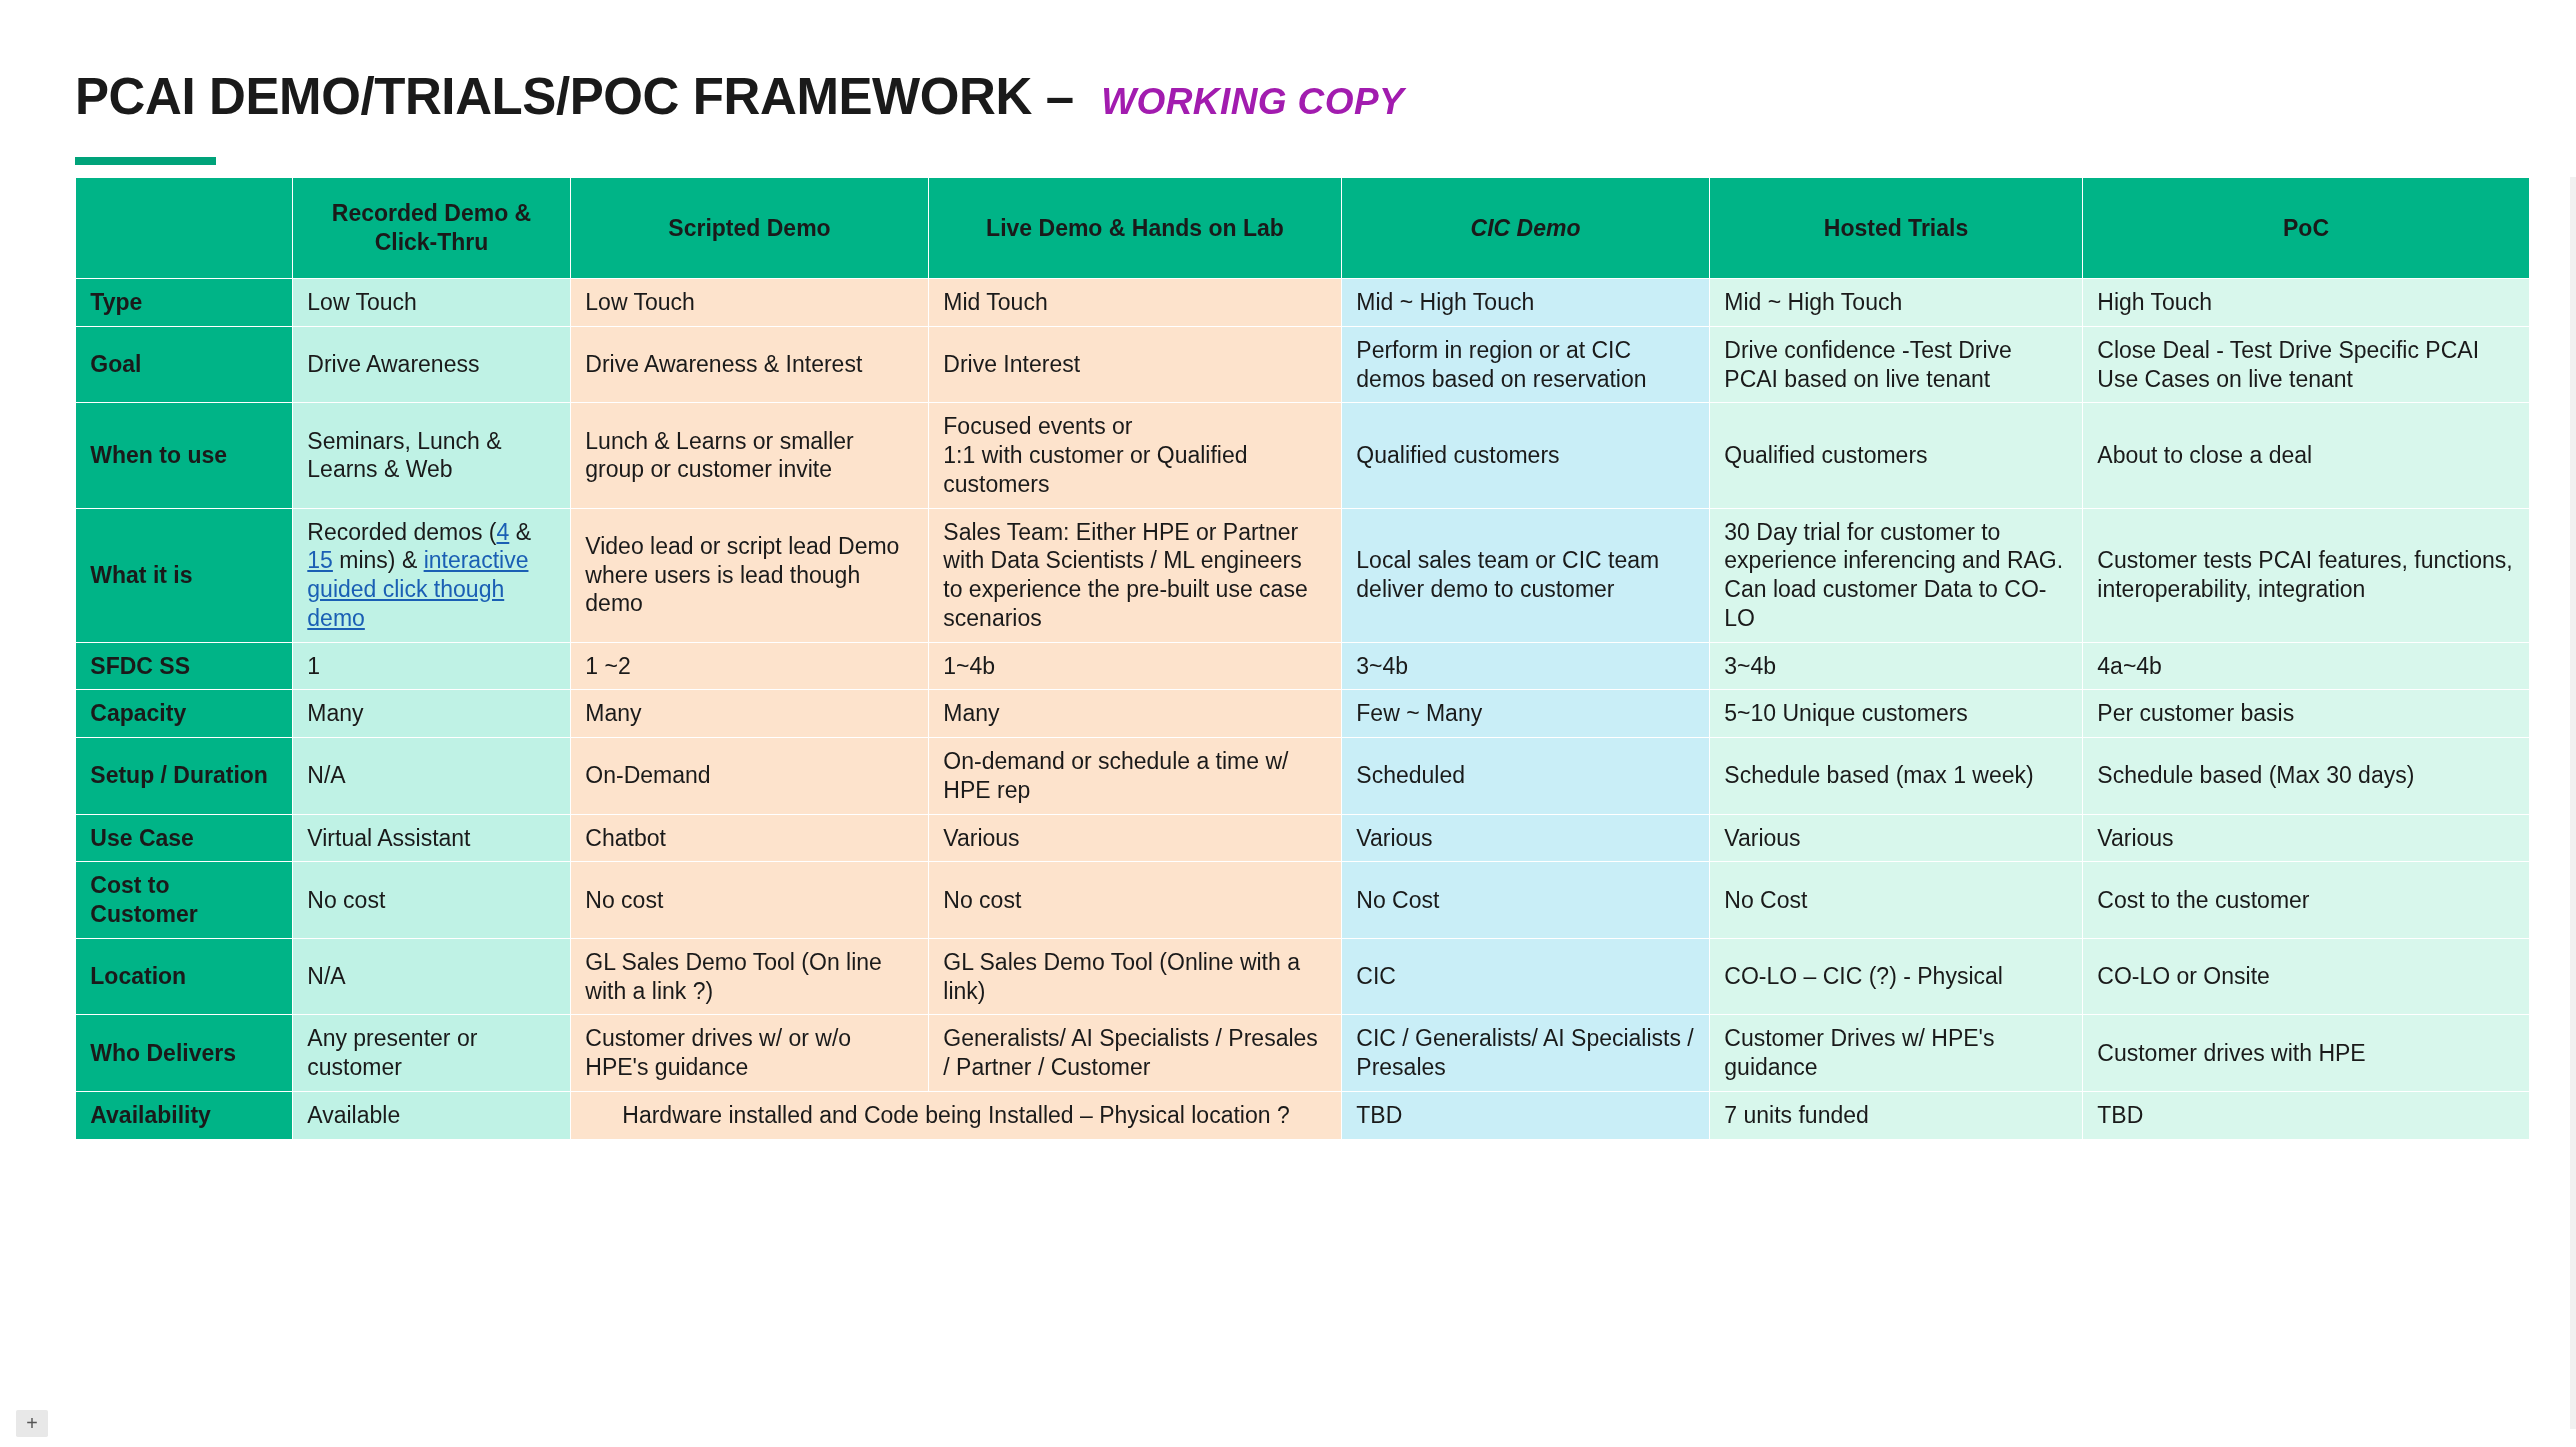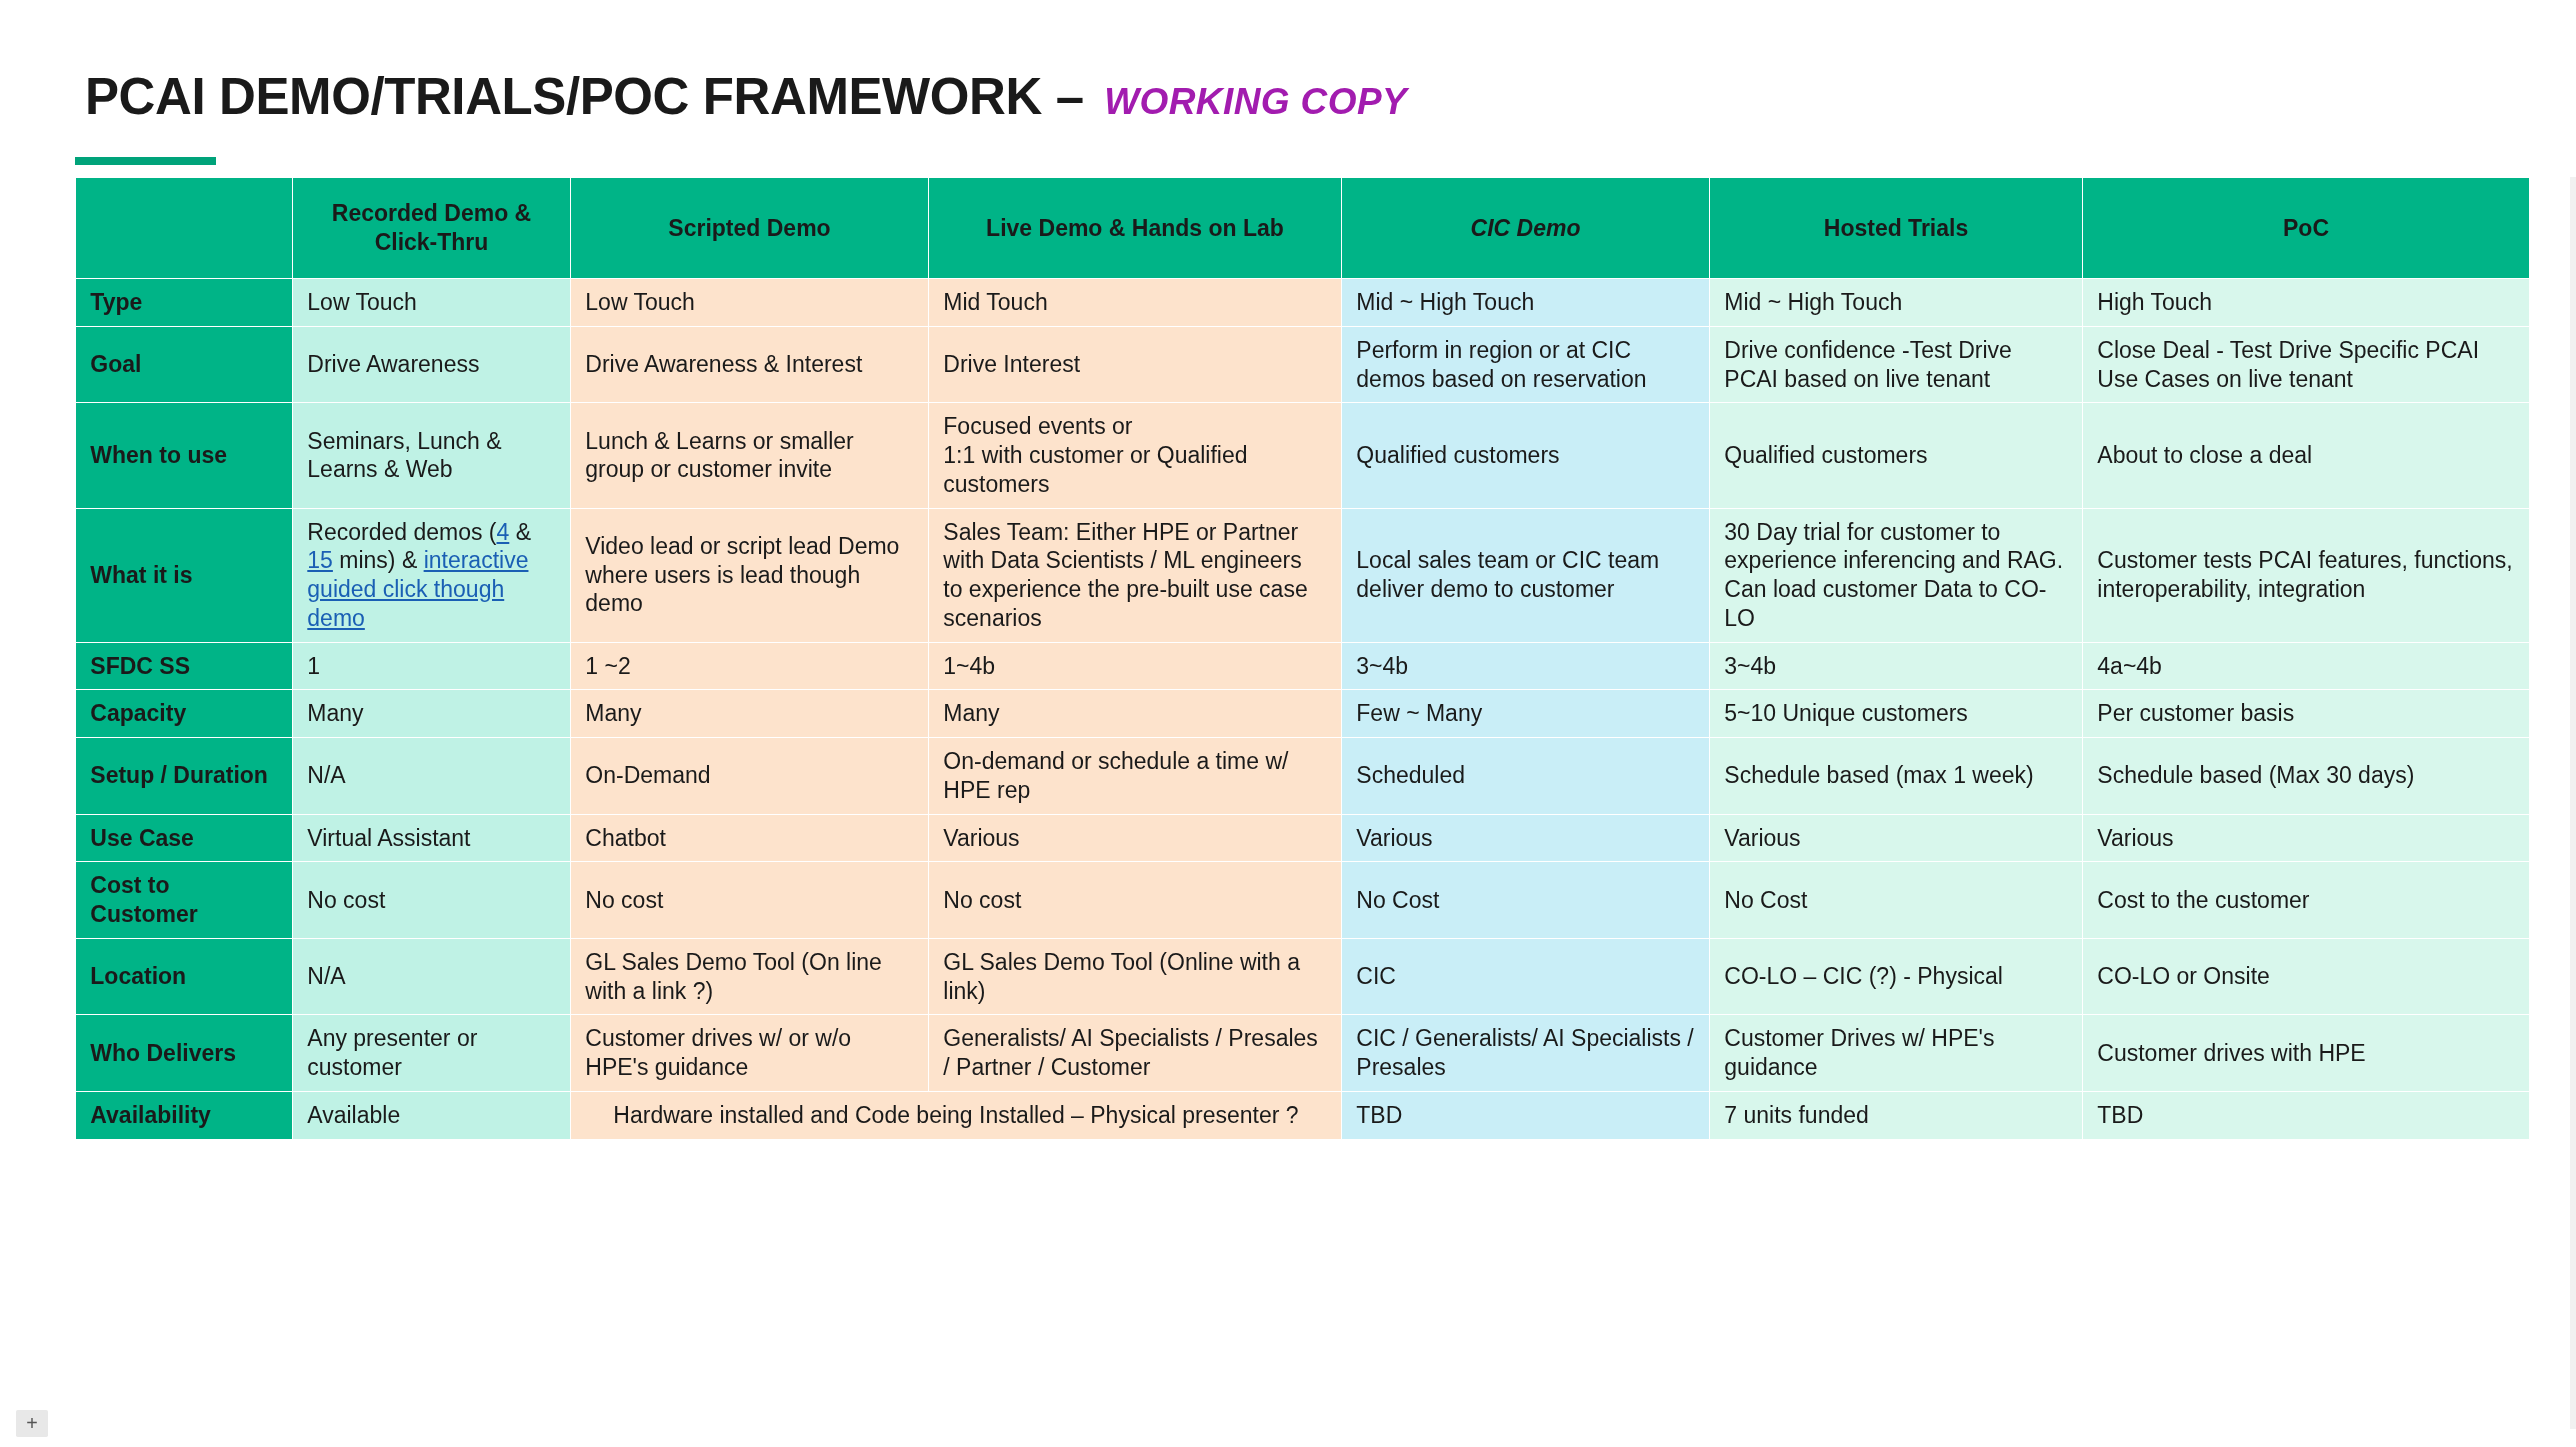--- a/index.html
+++ b/index.html
@@ -21,23 +21,22 @@
     height: 1448px;
     background: #ffffff;
   }
   
   .title-wrap {
     position: absolute;
     left: 75px;
     top: 67px;
     display: flex;
     align-items: baseline;
-    gap: 8px;
+    gap: 15px;
     white-space: nowrap;
-    margin-left: 10px;
   }
   .title-main {
     font-size: 51px;
     font-weight: bold;
     color: #1a1a1a;
     letter-spacing: -0.4px;
   }
   .title-sub {
     font-size: 37px;
     font-weight: bold;
@@ -281,21 +280,21 @@
         <td class="peach">Generalists/ AI Specialists / Presales / Partner / Customer</td>
         <td class="sky">CIC / Generalists/ AI Specialists / Presales</td>
         <td class="mint">Customer Drives w/ HPE's guidance</td>
         <td class="mint">Customer drives with HPE</td>
       </tr>
 
 
       <tr>
         <td class="rowhead">Availability</td>
         <td class="teal">Available</td>
-        <td class="peach merged-center" colspan="2">Hardware installed and Code being Installed – Physical presenter ?</td>
+        <td class="peach merged-center" colspan="2">Hardware installed and Code being Installed – Physical location ?</td>
         <td class="sky">TBD</td>
         <td class="mint">7 units funded</td>
         <td class="mint">TBD</td>
       </tr>
     </tbody>
   </table>
 
   <div class="edge-bar"></div>
 
   <div class="zoom-plus">+</div>

